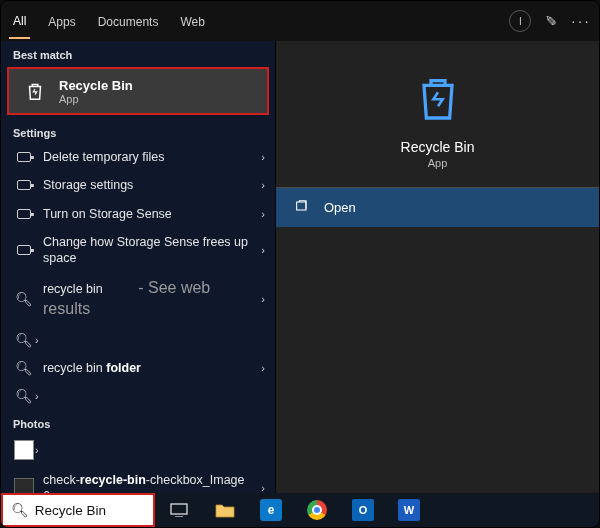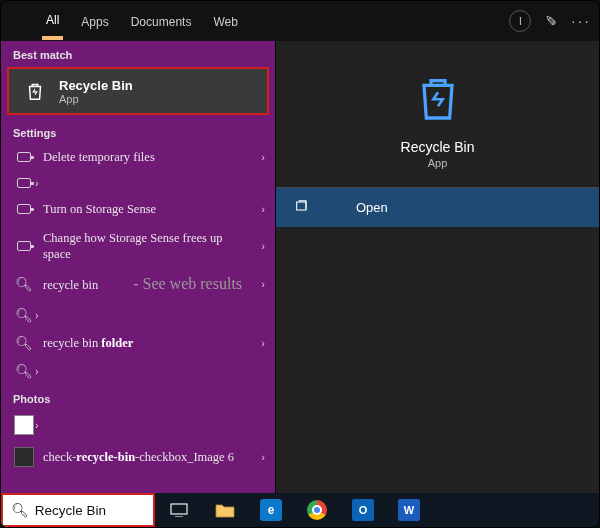--- a/index.html
+++ b/index.html
@@ -1,50 +1,50 @@
 <!DOCTYPE html>
 <html><head>
 <meta charset="utf-8">
 <style>
   * { margin: 0; padding: 0; box-sizing: border-box; }
   html, body { width: 600px; height: 528px; font-family: "Segoe UI", sans-serif; background: #0d0d0d; color: #e6e6e6; overflow: hidden; }
   .window { width: 600px; height: 528px; display: flex; flex-direction: column; border: 1px solid #000; border-radius: 8px; overflow: hidden; }
   .titlebar { height: 40px; background: #121212; display: flex; align-items: center; padding: 0 8px; }
   .tabs { display: flex; align-items: center; gap: 14px; flex: 1; }
   .tab { font-size: 12px; color: #cfcfcf; padding: 11px 4px 9px; cursor: pointer; }
-  .tab.active { color: #fff; border-bottom: 4px solid #fdba74; margin-left: 33px; }
+  .tab.active { color: #fff; border-bottom: 2px solid #fdba74; }
   .more-arrow { font-size: 9px; margin-left: 4px; }
   .titlebar-right { display: flex; align-items: center; gap: 14px; color: #cfcfcf; font-size: 14px; }
   .titlebar-right .circle { width: 22px; height: 22px; border: 1px solid #555; border-radius: 50%; display: flex; align-items: center; justify-content: center; font-size: 10px; }
   .ellipsis { letter-spacing: 2px; }
   .body { flex: 1; display: flex; min-height: 0; }
-  .left { width: 274px; background: #701a75; display: flex; flex-direction: column; overflow: hidden; }
+  .left { width: 274px; background: #0f172a; display: flex; flex-direction: column; overflow: hidden; }
   .right { flex: 1; background: #222; display: flex; flex-direction: column; border-left: 1px solid #000; }
   .scroll { flex: 1; overflow-y: auto; }
   .section-label { font-size: 11px; font-weight: 600; color: #e0e0e0; padding: 8px 12px 4px; }
   .row { display: flex; align-items: center; padding: 6px 10px 6px 12px; cursor: pointer; }
   .row .icon { width: 22px; display: flex; justify-content: center; color: #cfcfcf; font-size: 14px; }
-  .row .txt { flex: 1; padding: 0 8px; font-size: 12.5px; color: #e6e6e6; line-height: 1.3; font-family: Liberation Serif, serif; }
+  .row .txt { flex: 1; padding: 0 8px; font-size: 12.5px; color: #e6e6e6; line-height: 1.3; }
   .row .txt .dim { color: #9a9a9a; font-size: 16px; padding-left: 31px; }
   .row .chev { color: #cfcfcf; font-size: 11px; }
   .bestmatch { background: #3a3a3a; display: flex; align-items: center; padding: 8px 12px; border: 2px solid #cf1f1f; margin: 2px 6px 4px 6px; }
   .bestmatch .bm-icon { width: 28px; height: 28px; border-radius: 3px; display: flex; align-items: center; justify-content: center; }
   .bestmatch .bm-text { margin-left: 10px; }
   .bestmatch .bm-title { font-size: 13px; font-weight: 600; color: #fff; }
   .bestmatch .bm-sub { font-size: 11px; color: #bdbdbd; }
   .photo-thumb { width: 20px; height: 20px; background: #fff; border: 1px solid #888; }
   .photo-thumb.dark { background: #2a2a2a; border: 1px solid #666; }
   .settings-glyph { display:inline-block; width:14px; height:10px; border:1.2px solid #cfcfcf; border-radius:2px; position:relative;}
   .settings-glyph::after{content:"";position:absolute;right:-4px;top:3px;width:4px;height:3px;background:#cfcfcf;border-radius:1px;}
   .right-preview { padding-top: 28px; text-align: center; }
   .bin-icon-lg { display:inline-block; }
   .bin-title { font-size: 14px; color: #fff; margin-top: 10px; }
   .bin-sub { font-size: 11px; color: #bdbdbd; margin-top: 2px; }
   .right-divider { height: 1px; background: #4a4a4a; margin: 18px 0 0; }
-  .open-row { background: #1e4a74; display: flex; align-items: center; padding: 10px 18px; color: #fff; font-size: 13px; cursor: pointer; gap: 32px; }
+  .open-row { background: #1e4a74; display: flex; align-items: center; padding: 10px 18px; color: #fff; font-size: 13px; cursor: pointer; }
   .open-row .oicon { width: 18px; margin-right: 12px; }
   .searchbar { height: 34px; background: #fff; display: flex; align-items: center; padding: 0 8px; }
   .searchbar.outlined { border: 2px solid #cf1f1f; width: 154px; }
   .searchbar .sicon { color: #222; font-size: 14px; margin-right: 6px; }
   .searchbar .stext { font-size: 13.5px; color: #111; }
   .bottom { height: 34px; background: #0f1722; display: flex; align-items: stretch; }
   .taskbar { flex: 1; display: flex; align-items: center; gap: 6px; padding: 0 4px; }
   .tbtn { width: 40px; height: 34px; display: flex; align-items: center; justify-content: center; color: #dcdcdc; font-size: 14px; cursor: pointer; }
   .tbtn svg { display:block; }
   .tb-edge { background:#0c78c9; color:#fff; border-radius:3px; width:22px; height:22px; display:flex; align-items:center; justify-content:center; font-size:12px; font-weight:bold;}
@@ -97,20 +97,21 @@
           <span class="icon">
               <span class="settings-glyph"></span>
             </span>
           <span class="txt">Delete temporary files</span>
           <span class="chev">›</span>
         </div>
         <div class="row">
           <span class="icon">
               <span class="settings-glyph"></span>
             </span>
+          <span class="txt">Storage settings</span>
           <span class="chev">›</span>
         </div>
         <div class="row">
           <span class="icon">
               <span class="settings-glyph"></span>
             </span>
           <span class="txt">Turn on Storage Sense</span>
           <span class="chev">›</span>
         </div>
         <div class="row">

